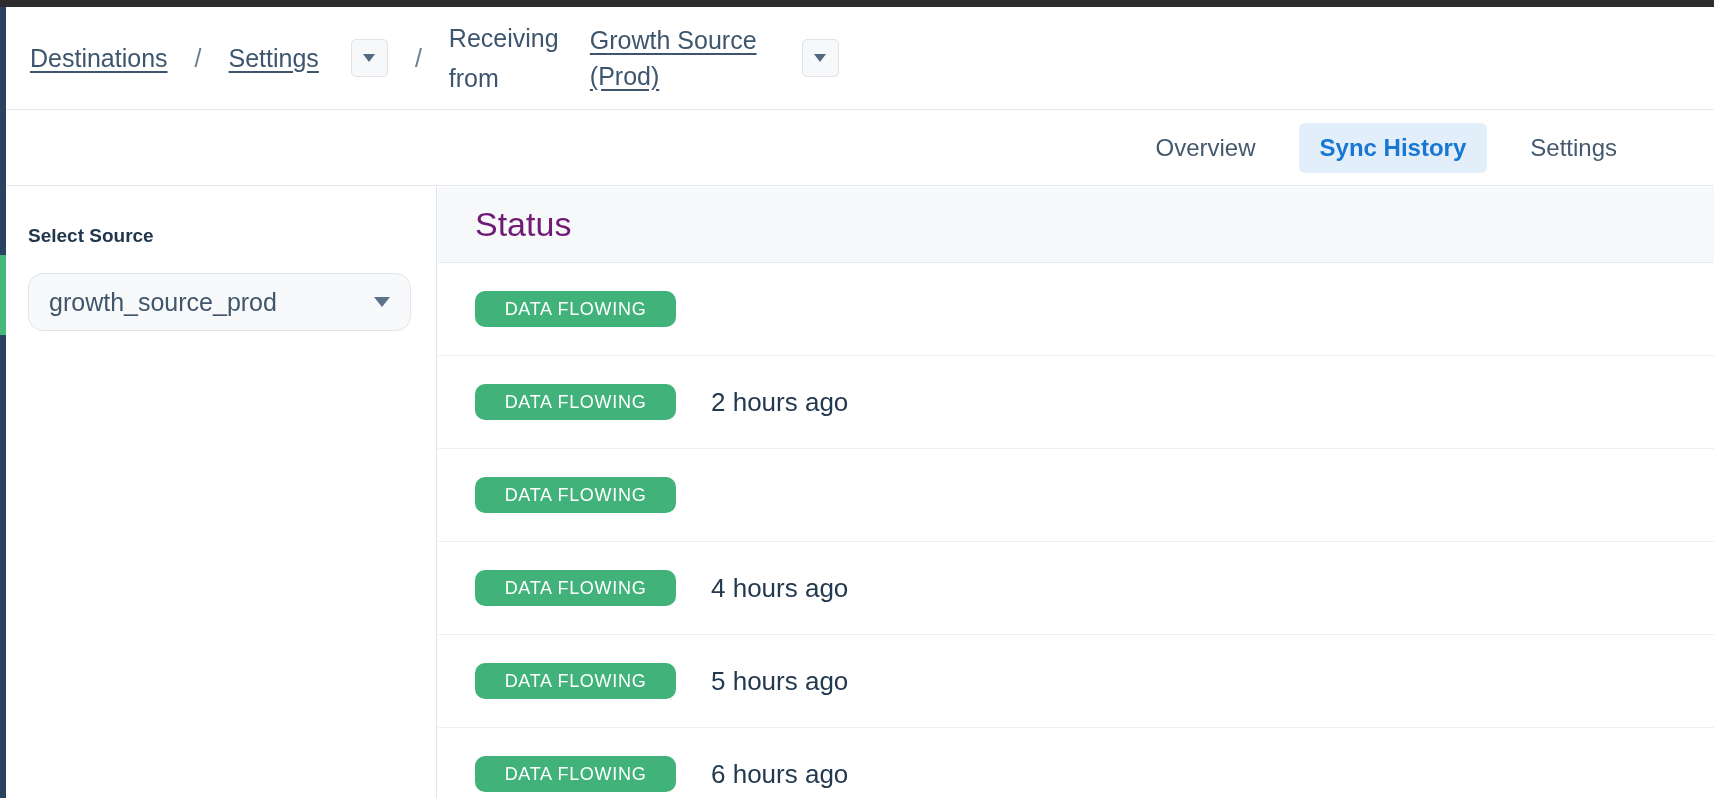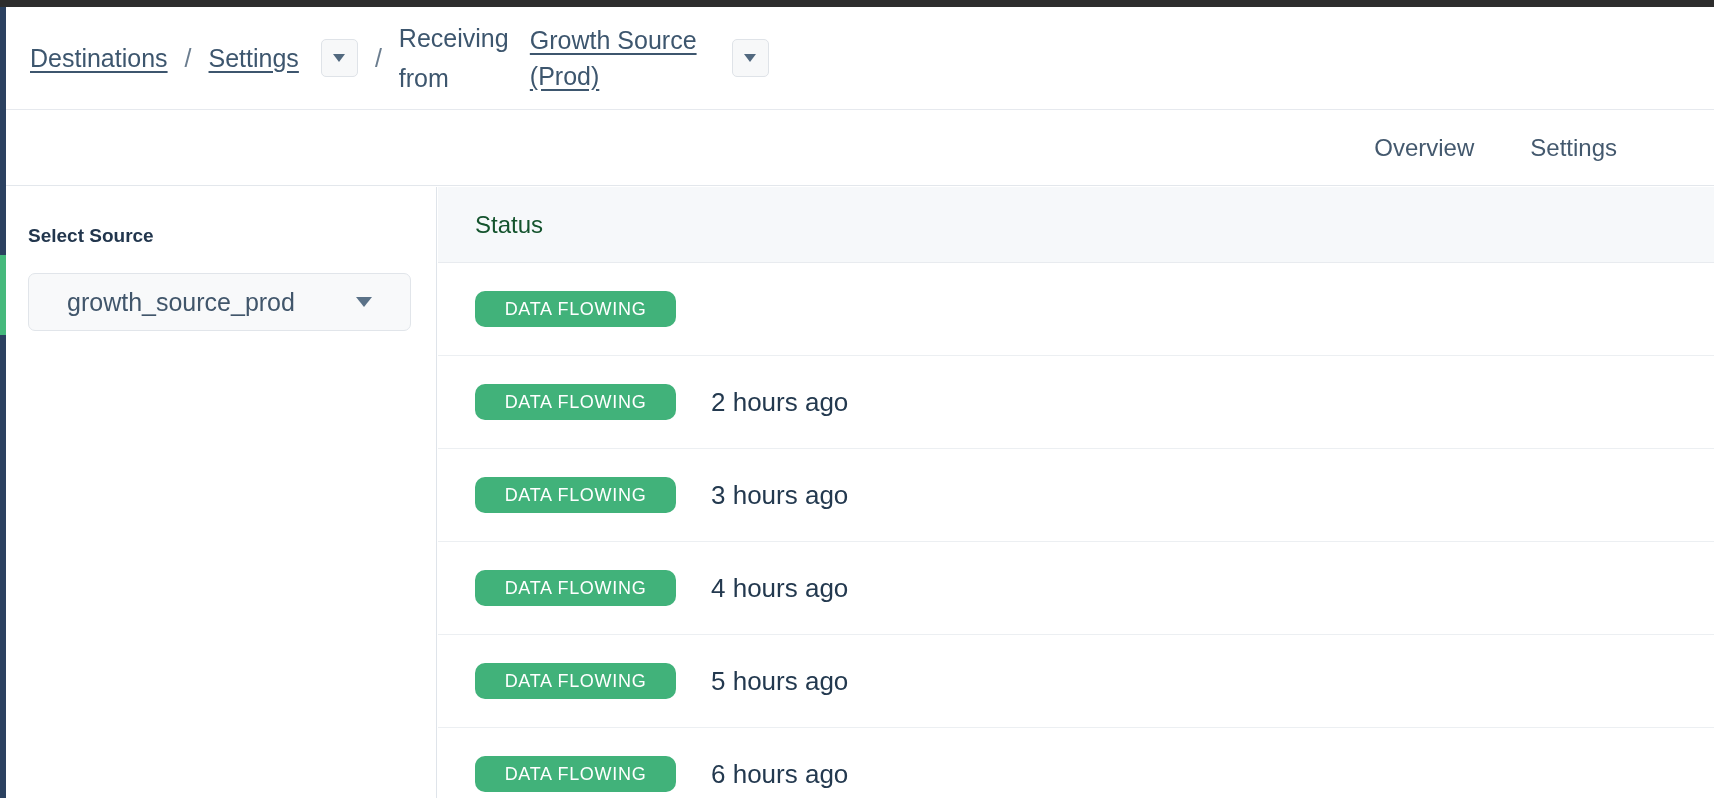--- a/index.html
+++ b/index.html
@@ -53,21 +53,21 @@
     background: #ffffff;
     border-bottom: 1px solid #e6e9ee;
     box-sizing: border-box;
     display: flex;
     align-items: center;
     padding-left: 24px;
   }
   .crumb-row {
     display: flex;
     align-items: center;
-    gap: 6px;
+    gap: 16px;
   }
   .crumb-link {
     font-size: 25px;
     color: #3d566e;
     text-decoration: underline;
     text-underline-offset: 4px;
     cursor: pointer;
     line-height: 37px;
     white-space: nowrap;
   }
@@ -117,21 +117,21 @@
     left: 6px;
     width: 1708px;
     height: 76px;
     background: #ffffff;
     border-bottom: 1px solid #e3e7ec;
     box-sizing: border-box;
     display: flex;
     align-items: center;
     justify-content: flex-end;
     padding-right: 76px;
-    gap: 0;
+    gap: 8px;
     padding-left: 36px;
   }
   .tab {
     font-size: 24px;
     color: #44596e;
     padding: 11px 21px;
     border-radius: 6px;
     cursor: pointer;
     white-space: nowrap;
     margin-left: 14px;
@@ -159,26 +159,26 @@
     font-weight: bold;
     color: #22364d;
     margin: 0 0 21px 0;
     line-height: 32px;
   }
   .source-select {
     width: 383px;
     height: 58px;
     background: #f8f9fa;
     border: 1px solid #e1e5ea;
-    border-radius: 7px;
+    border-radius: 15px;
     box-sizing: border-box;
     display: flex;
     align-items: center;
     justify-content: space-between;
-    padding: 0 38px;
+    padding: 0 20px;
     cursor: pointer;
   }
   .source-select-value {
     font-size: 25px;
     color: #41566b;
   }
   .caret-sm {
     width: 0; height: 0;
     border-left: 8px solid transparent;
     border-right: 8px solid transparent;
@@ -197,22 +197,22 @@
   }
   .thead {
     height: 76px;
     background: #f6f8fa;
     border-bottom: 1px solid #e8ebef;
     display: flex;
     align-items: center;
     box-sizing: border-box;
   }
   .th {
-    font-size: 24px;
-    color: #14532d;
+    font-size: 34px;
+    color: #701a75;
     white-space: nowrap;
   }
   .col-status { width: 273px; padding-left: 37px; box-sizing: border-box; }
   .col-started { flex: 1; }
 
   .trow {
     height: 93px;
     border-bottom: 1px solid #eceff2;
     display: flex;
     align-items: center;
@@ -261,20 +261,21 @@
     <span class="crumb-plain">Receiving from</span>
     <span class="crumb-link wrap">Growth Source (Prod)</span>
     <span class="dd-btn">
       <span class="caret"></span>
     </span>
   </div>
 </div>
 
 <div class="tab-bar">
   <div class="tab">Overview</div>
+  <div class="tab active">Sync History</div>
   <div class="tab">Settings</div>
 </div>
 
 <div class="sidebar">
   <h2 class="sidebar-title">Select Source</h2>
   <div class="source-select">
     <span class="source-select-value">growth_source_prod</span>
     <span class="caret-sm"></span>
   </div>
 </div>
@@ -294,21 +295,20 @@
     <div class="cell-status">
       <span class="badge">DATA FLOWING</span>
     </div>
     <div class="cell-started started-text">2 hours ago</div>
   </div>
 
   <div class="trow">
     <div class="cell-status">
       <span class="badge">DATA FLOWING</span>
     </div>
-    <div class="cell-started started-text">3 hours ago</div>
   </div>
 
   <div class="trow">
     <div class="cell-status">
       <span class="badge">DATA FLOWING</span>
     </div>
     <div class="cell-started started-text">4 hours ago</div>
   </div>
 
   <div class="trow">

